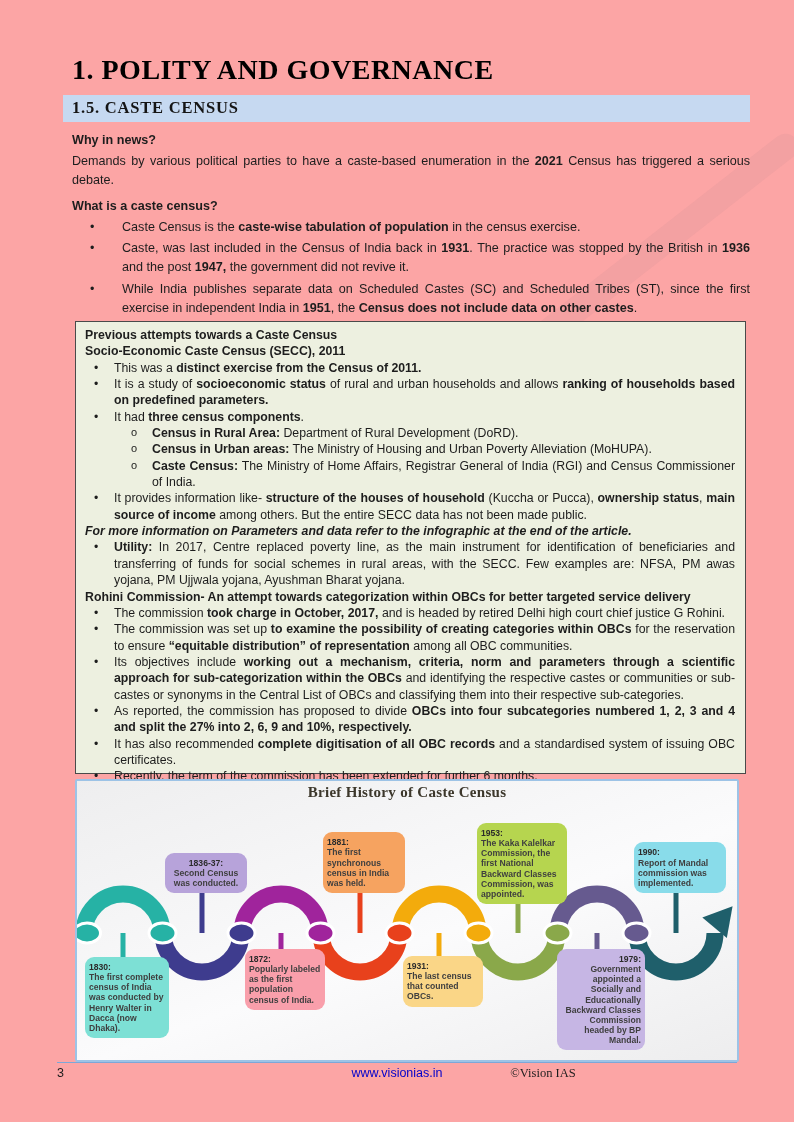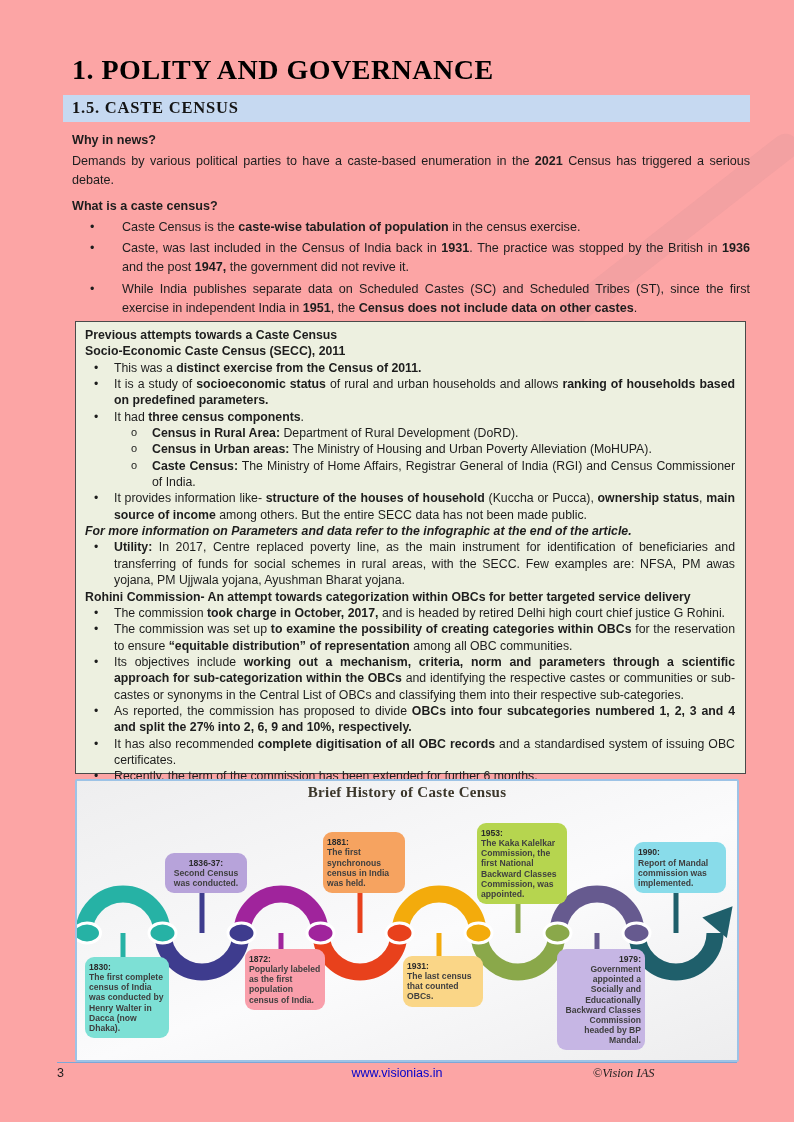--- a/index.html
+++ b/index.html
@@ -47,21 +47,21 @@
   .timeline svg{position:absolute;left:0;top:0;}
   .tl-box{position:absolute;z-index:2;border-radius:9px;padding:5px 4px;
           font-weight:bold;font-size:8.6px;line-height:1.18;color:#3f3f3f;}
   .tl-year{color:#2b2b2b;}
 
   .footer-rule{position:absolute;left:57px;right:57px;top:1062px;border-top:1.5px solid #7da7d8;}
   .footer{position:absolute;left:57px;right:57px;top:1066px;font-size:12.5px;
           display:flex;align-items:baseline;}
   .footer .fpage{flex:1;text-align:left;}
   .footer .flink{flex:1;text-align:center;color:#0000cc;cursor:pointer;}
-  .footer .fcopy{flex:1;text-align:center;font-family:"Liberation Serif",serif;font-style:italic;}
+  .footer .fcopy{flex:1;text-align:left;font-family:"Liberation Serif",serif;}
 </style>
 </head>
 <body>
 
 <div class="page">
   <div class="wm wm1"></div>
   <div class="wm wm2"></div>
   <div class="wm wm3"></div>
 
   <div class="content">

